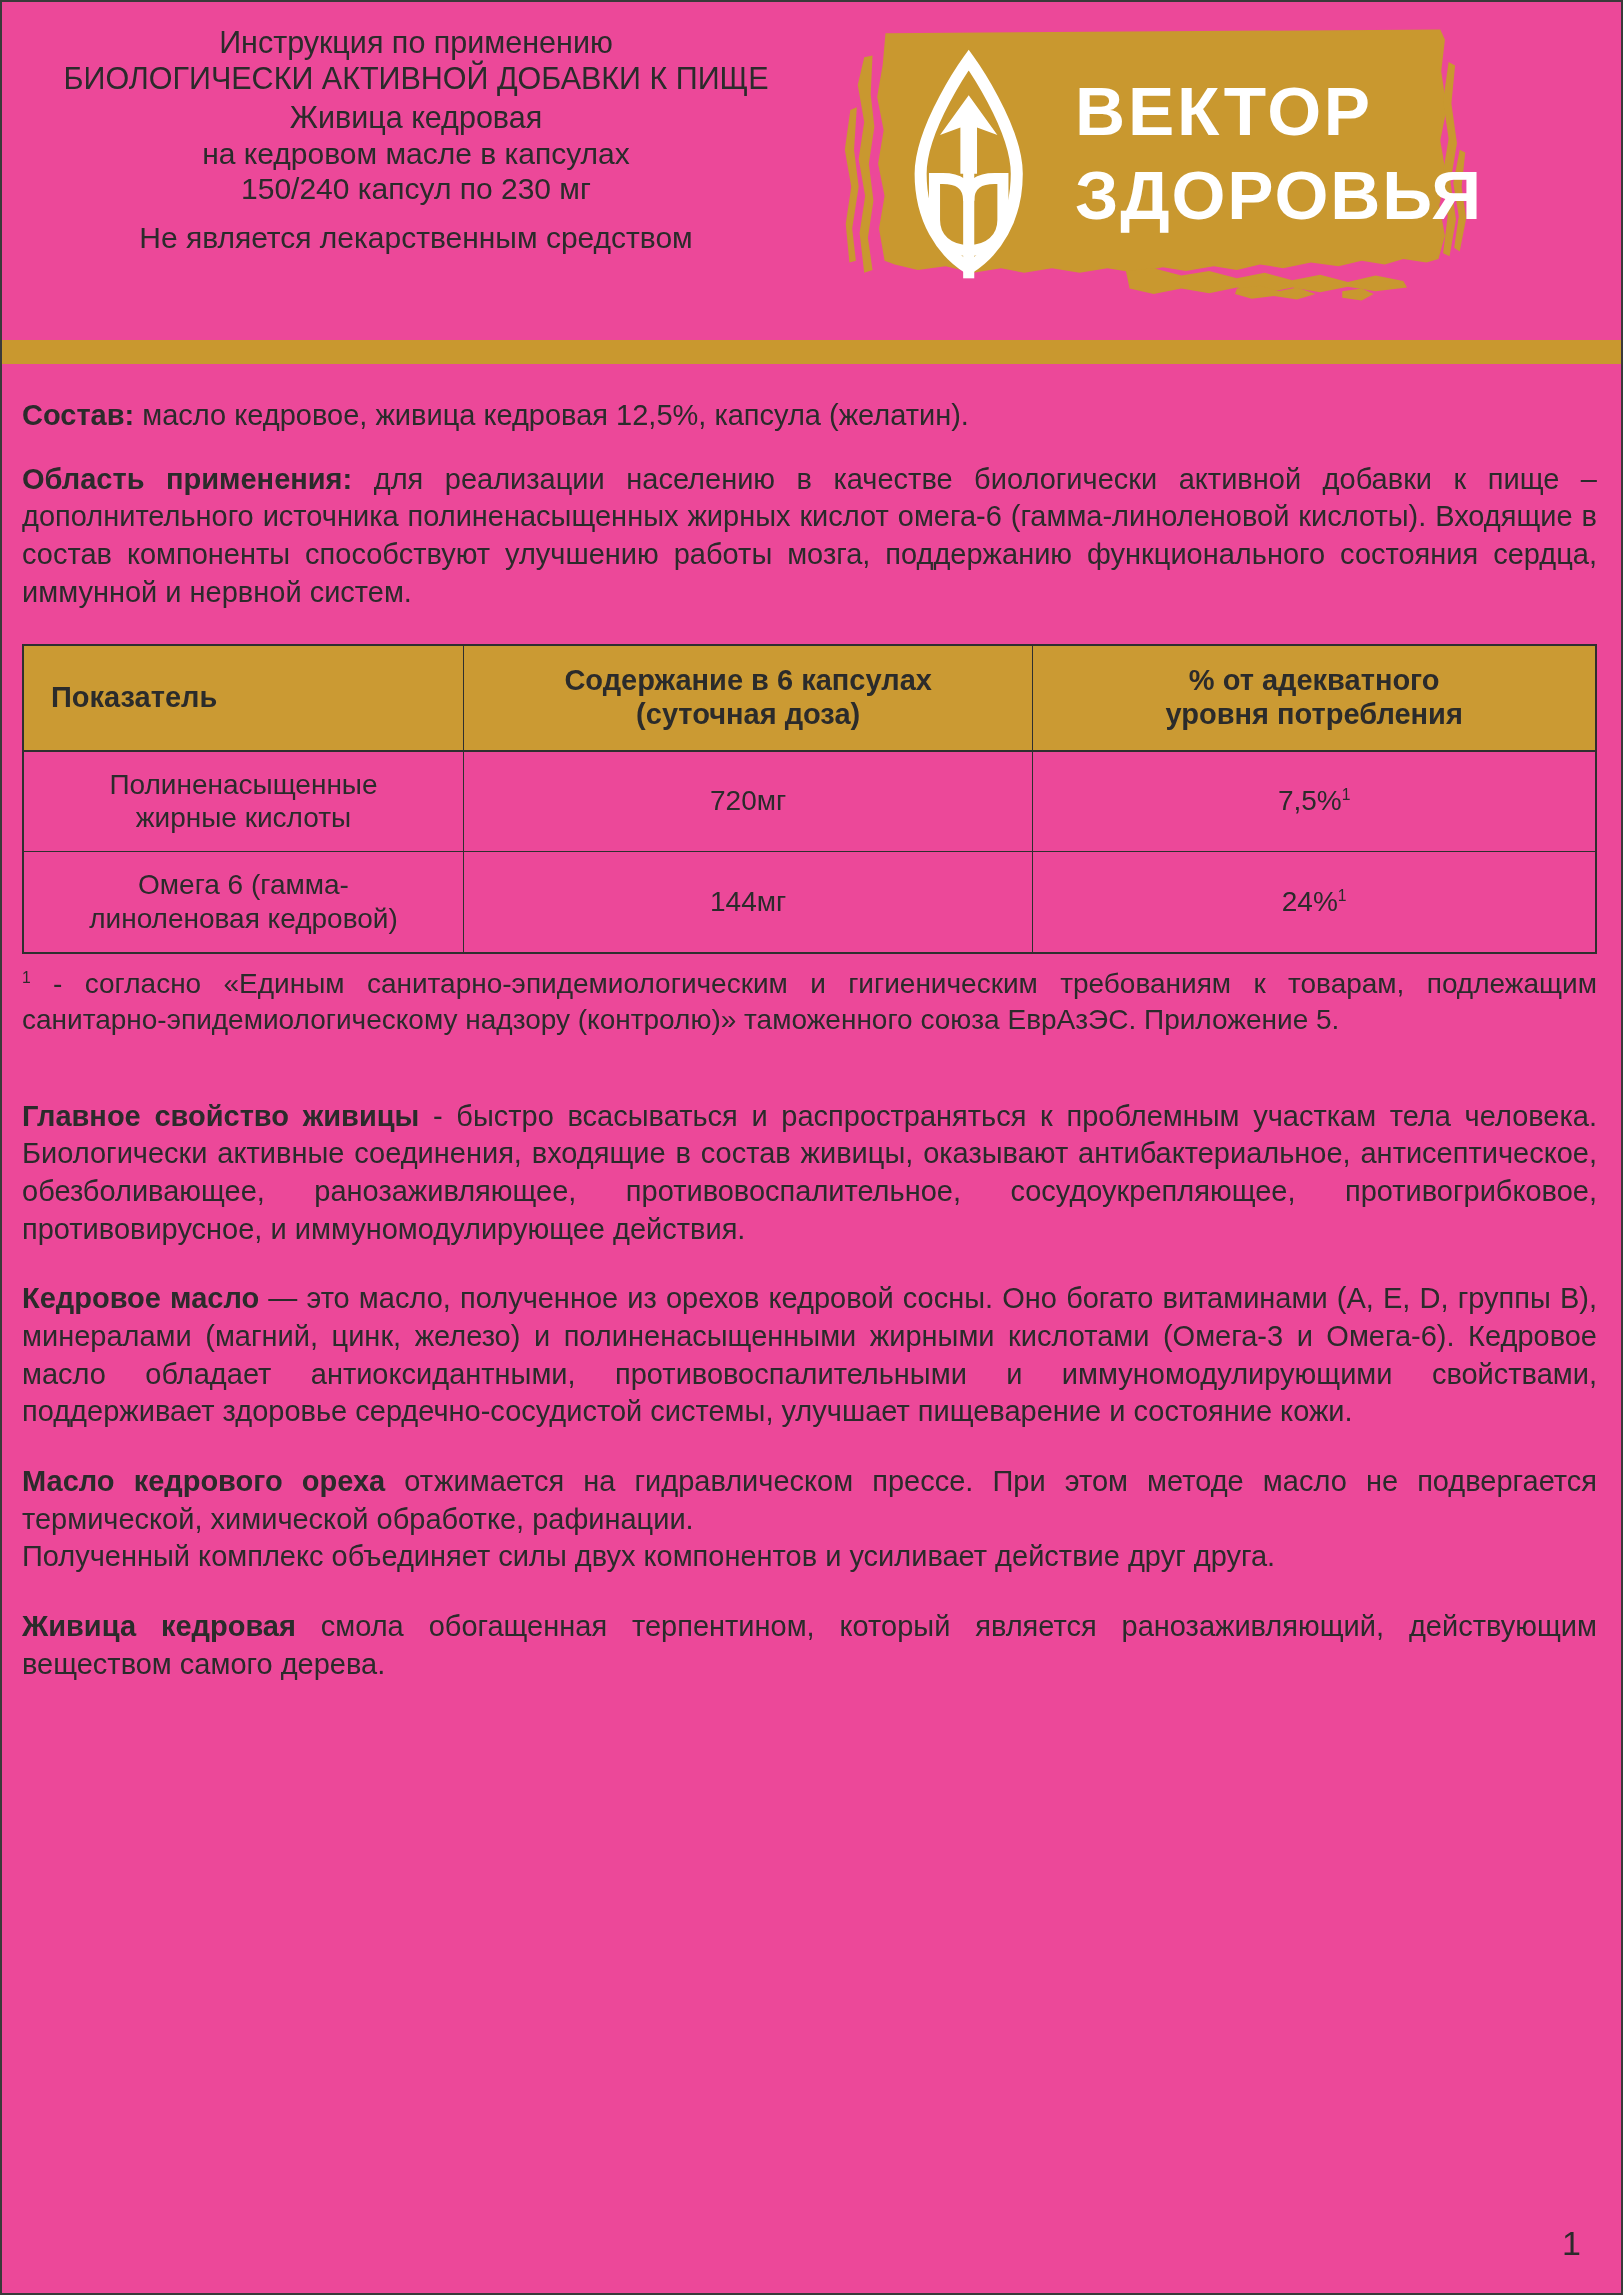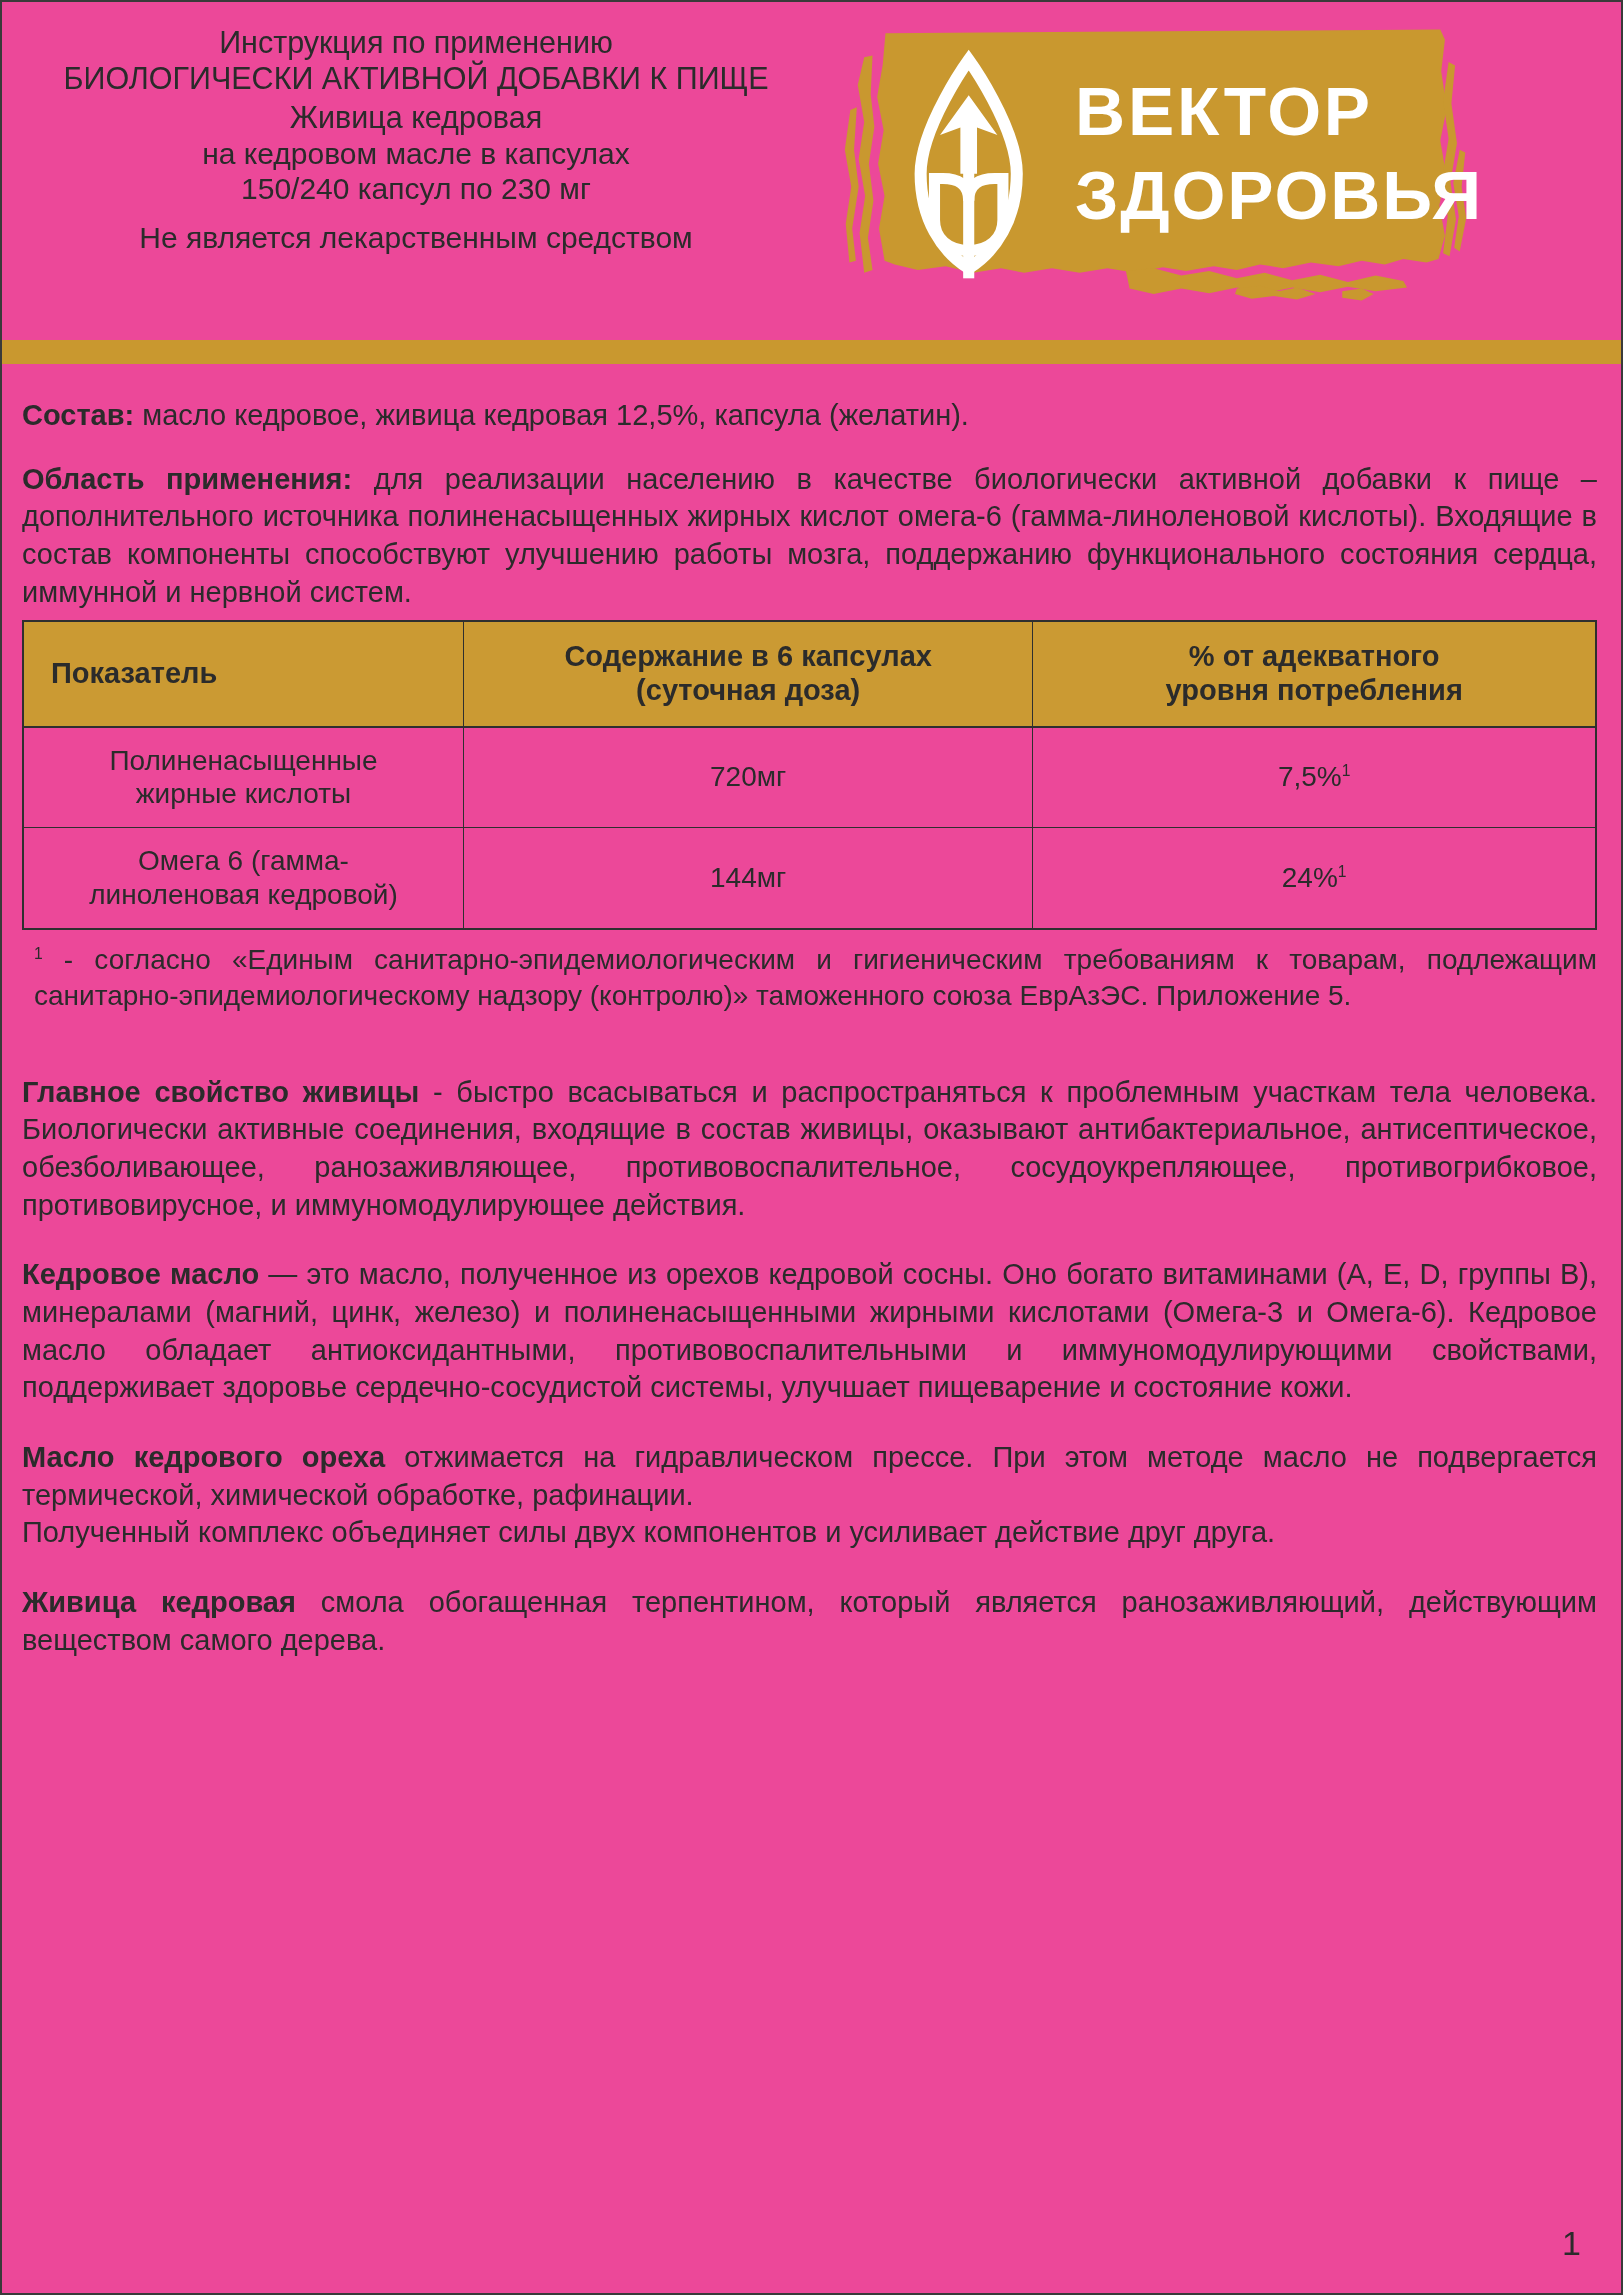--- a/index.html
+++ b/index.html
@@ -90,21 +90,21 @@
   }
   .gap-md { height: 26px; }
   .gap-lg { height: 32px; }
   .nojust { text-align: left; }
 
   
   .nutri-table {
     width: 100%;
     border-collapse: collapse;
     table-layout: fixed;
-    margin: 9px 0 0 0;
+    margin: 33px 0 0 0;
     border: 2.3px solid #2f2f2f;
   }
   .nutri-table col.c1 { width: 28.0%; }
   .nutri-table col.c2 { width: 36.2%; }
   .nutri-table col.c3 { width: 35.8%; }
   .nutri-table th {
     background: #cb9a33;
     color: #2b2b2b;
     font-size: 29px;
     font-weight: bold;
@@ -137,21 +137,20 @@
     vertical-align: super;
   }
 
   
   .footnote {
     margin-top: 12px;
     font-size: 28px;
     line-height: 1.28;
     color: #2b2b2b;
     text-align: justify;
-    margin-left: 12px;
   }
   .footnote .fn-mark {
     font-size: 15.7px;
     vertical-align: super;
   }
 
   
   .page-number {
     position: absolute;
     right: 40px;

